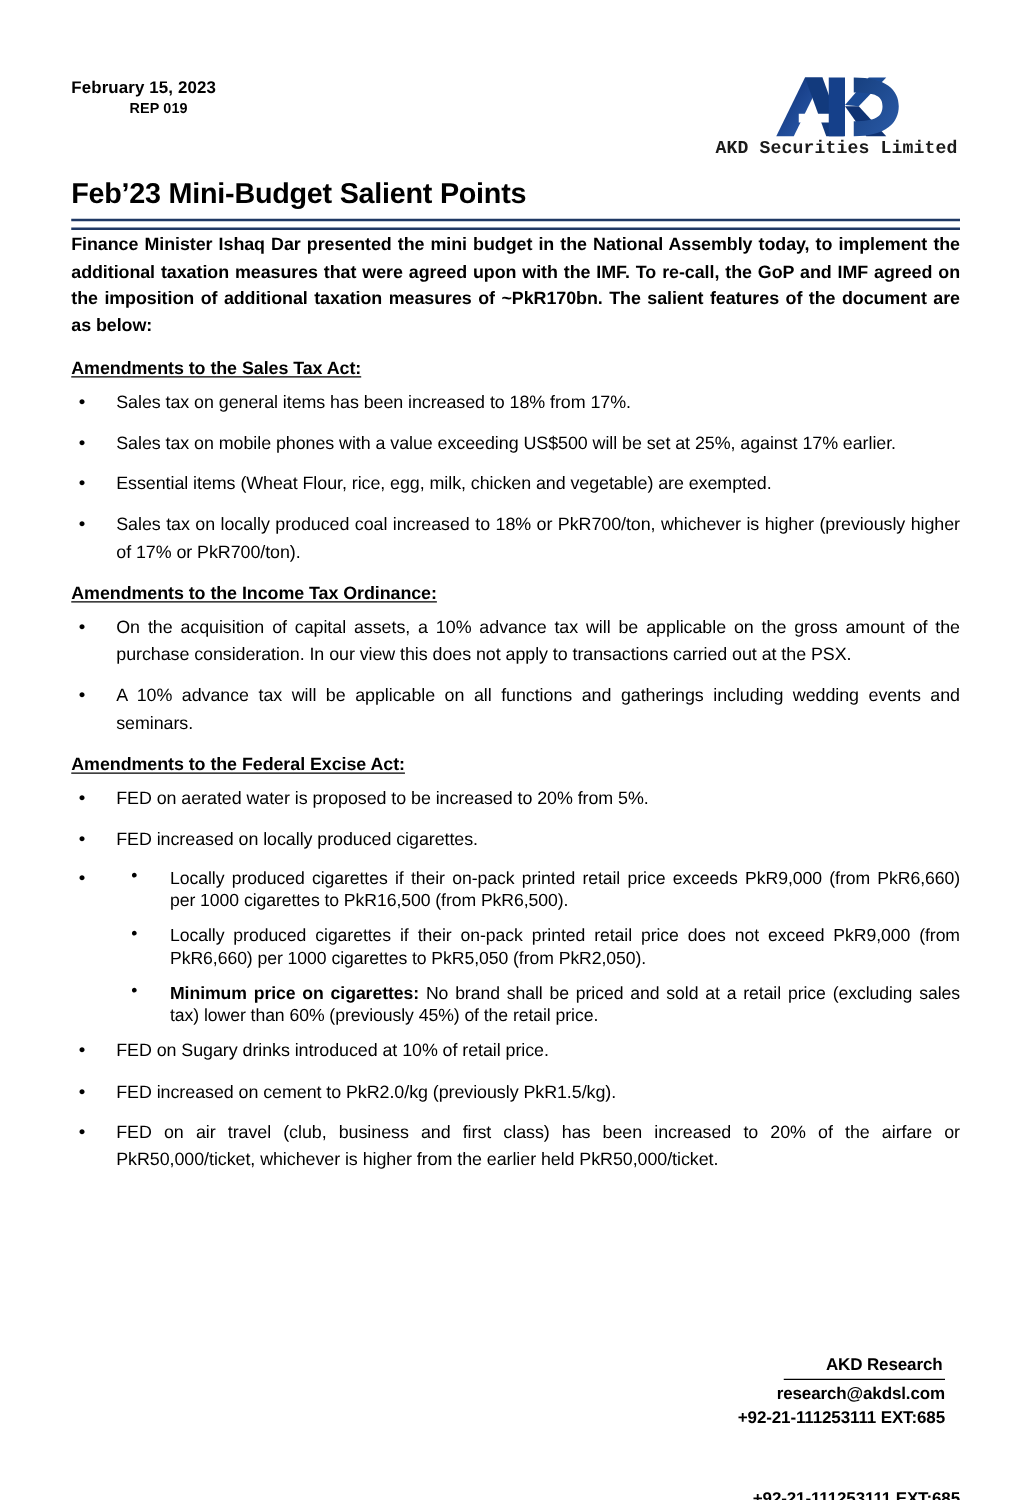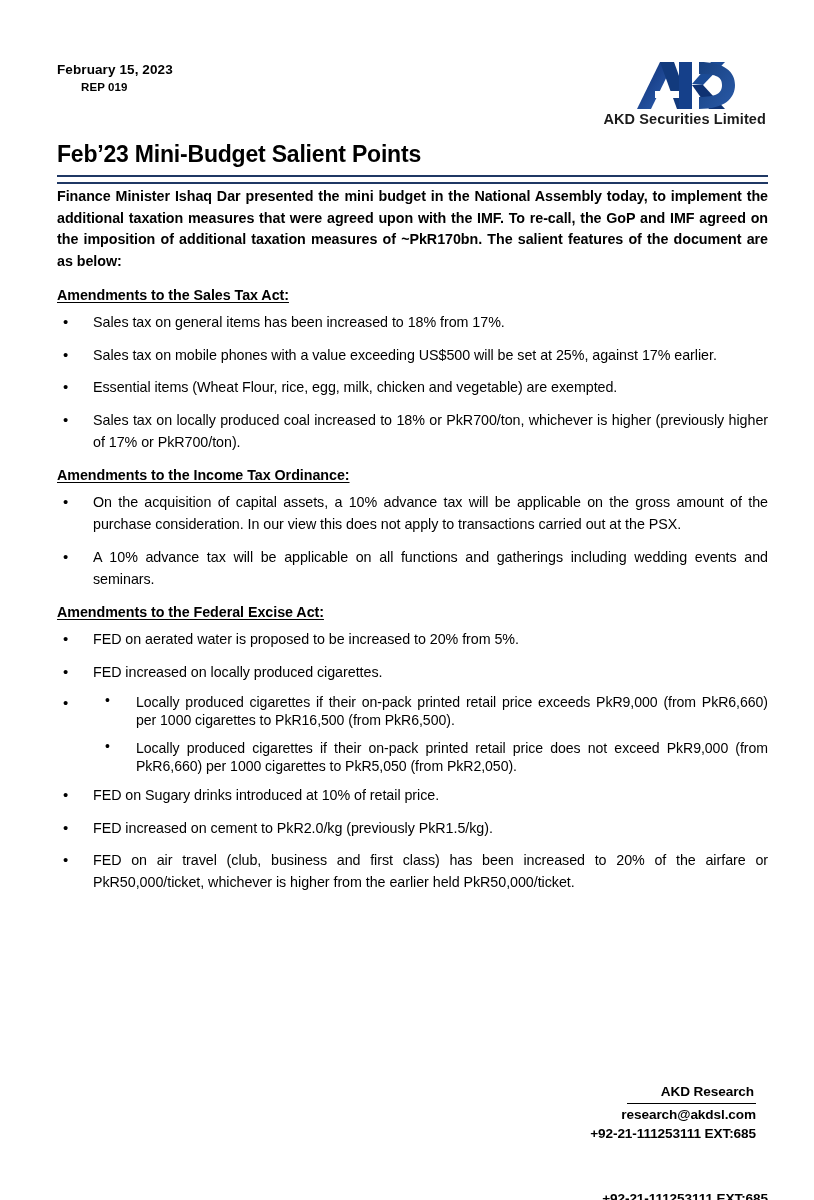--- a/index.html
+++ b/index.html
@@ -27,38 +27,39 @@
     position: absolute;
     left: 57px;
     top: 60px;
     right: 46px;
   }
   .hdr-row {
     display: flex;
     justify-content: space-between;
     align-items: flex-start;
   }
-  .hdr-left { padding-top: 2px; }
+  .hdr-left { padding-top: 2px; text-align: center; }
   .doc-date {
     font-size: 13.5px;
     font-weight: bold;
     letter-spacing: 0.1px;
     line-height: 1.25;
   }
   .doc-ref {
     font-size: 11.5px;
     font-weight: bold;
     letter-spacing: 0.1px;
     margin-left: 4px;
     margin-top: 2px;
     padding-left: 20px;
   }
   .hdr-right {
     text-align: right;
     padding-right: 2px;
+    font-family: Liberation Mono, monospace;
   }
   .logo-mark {
     display: block;
     margin: 0 auto;
   }
   .brand-name {
     font-size: 14.5px;
     font-weight: bold;
     color: #1b1b1b;
     letter-spacing: 0.1px;
@@ -266,20 +267,22 @@
         <span>FED increased on locally produced cigarettes.</span>
       </li>
 
       <li style="list-style:none;padding-left:0;margin-bottom:9px">
         <div class="sub-wrap">
           <ul class="lvl2">
             <li>
               <span>Locally produced cigarettes if their on-pack printed retail price exceeds PkR9,000 (from PkR6,660) per 1000 cigarettes to PkR16,500 (from PkR6,500).</span></li>
             <li>
               <span>Locally produced cigarettes if their on-pack printed retail price does not exceed PkR9,000 (from PkR6,660) per 1000 cigarettes to PkR5,050 (from PkR2,050).</span></li>
+            <li>
+              <b class="lead">Minimum price on cigarettes:</b><span> No brand shall be priced and sold at a retail price (excluding sales tax) lower than 60% (previously 45%) of the retail price.</span></li>
           </ul>
         </div>
       </li>
 
       <li>
         <span>FED on Sugary drinks introduced at 10% of retail price.</span></li>
       <li>
         <span>FED increased on cement to PkR2.0/kg (previously PkR1.5/kg).</span></li>
       <li>
         <span>FED on air travel (club, business and first class) has been increased to 20% of the airfare or PkR50,000/ticket, whichever is higher from the earlier held PkR50,000/ticket.</span></li>

